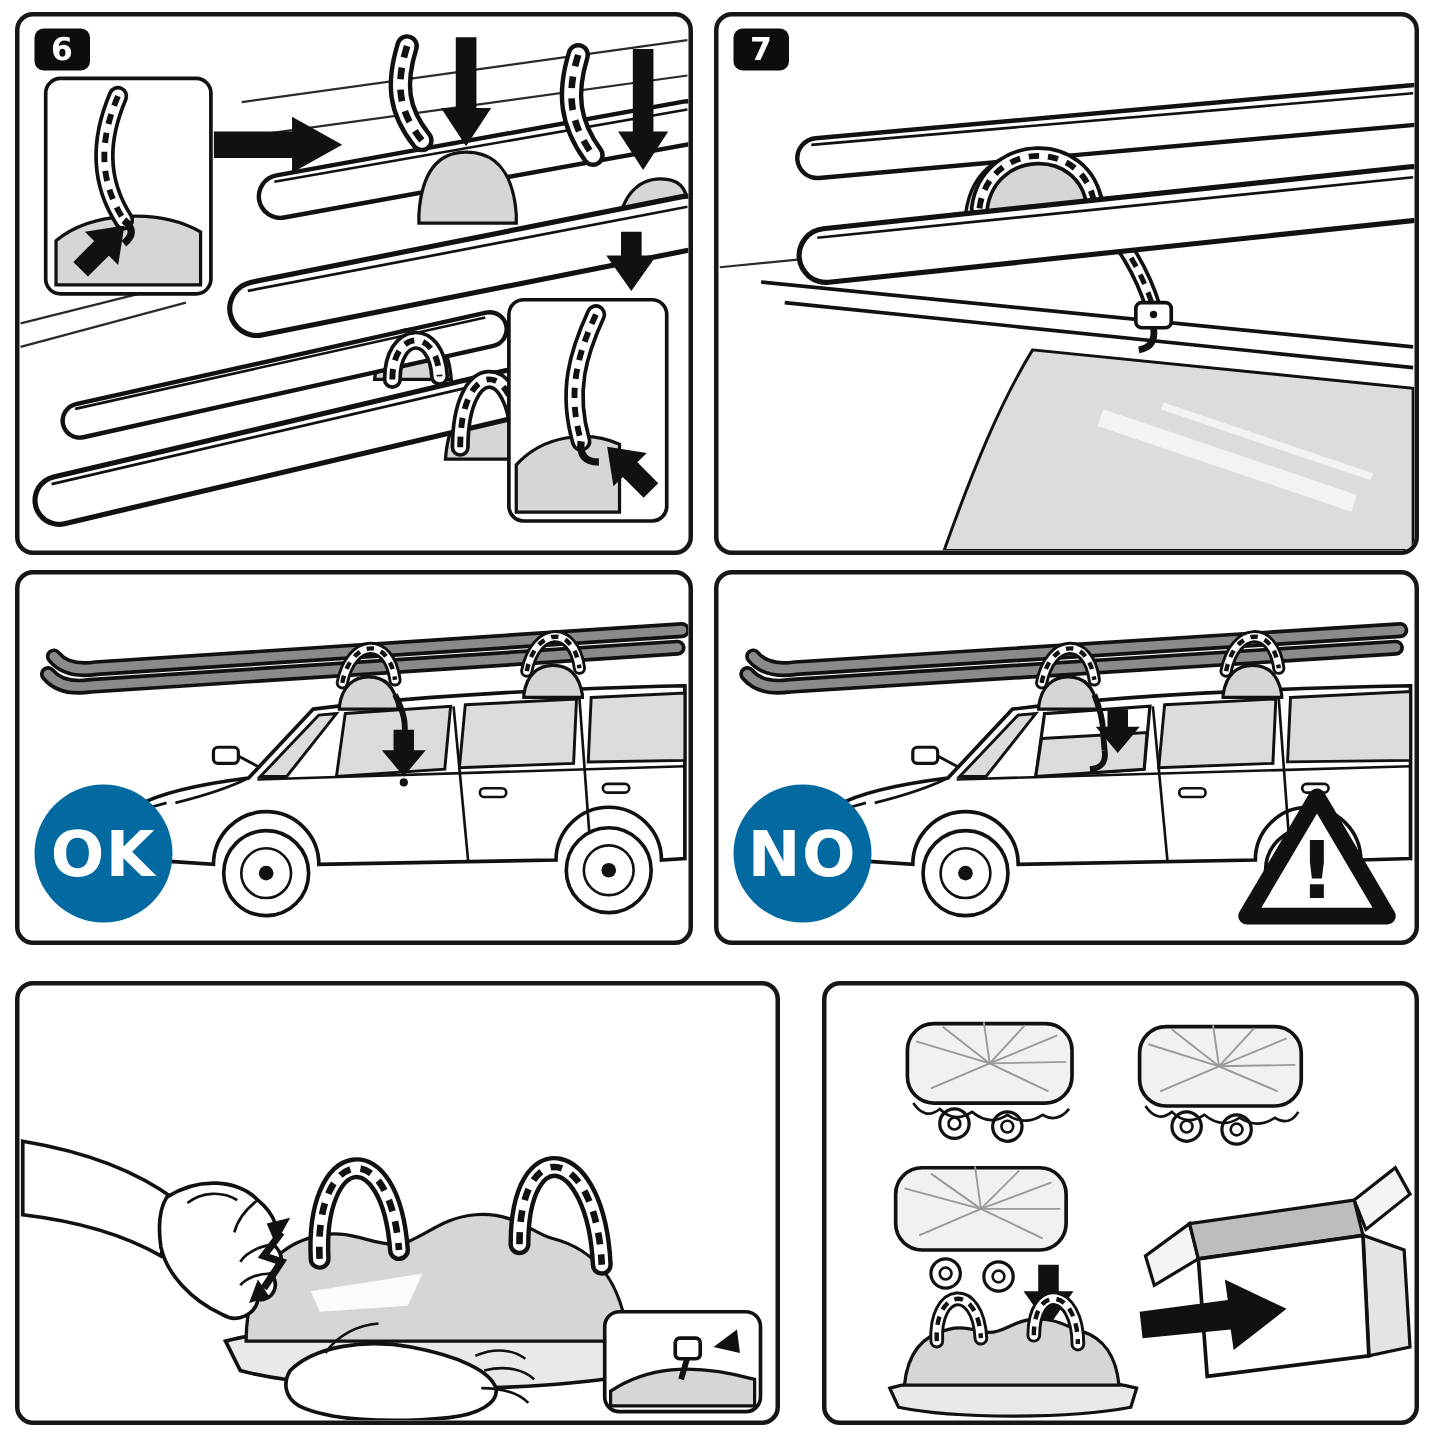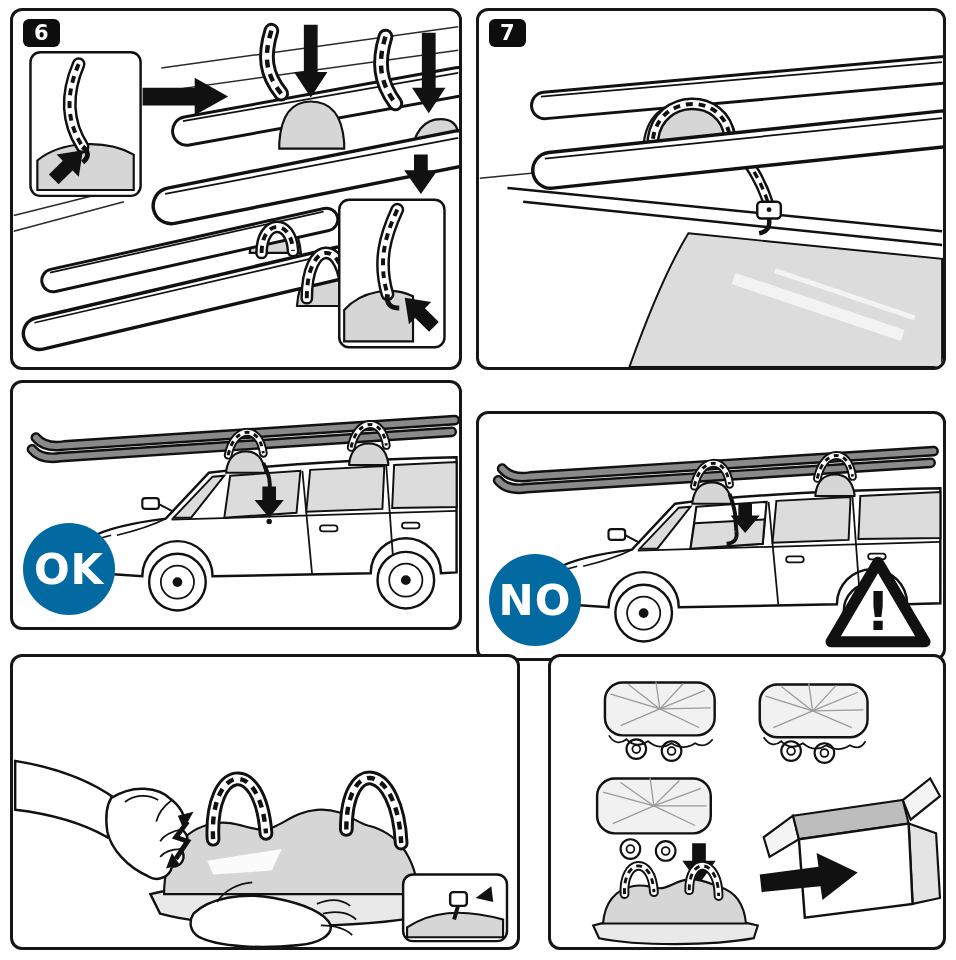--- a/index.html
+++ b/index.html
@@ -222,21 +222,21 @@
         <path class="sd" stroke-width="3" stroke-dasharray="5 5" d="M344 66 C350 36 376 34 380 64"></path>
       </g>
       <g>
         <path class="sd" stroke-width="4" d="M254 82 C260 94 262 102 260 112"></path>
         <path class="blk" d="M253 106 L267 106 L267 120 L275 120 L260 138 L245 120 L253 120 Z"></path>
         <circle cx="260" cy="142" r="2.8" class="blk"></circle>
       </g>
     </svg>
   </div>
 
-  <div class="panel" id="panel-no" style="left:476px;top:380px;width:470px;height:250px;margin-top:31px;">
+  <div class="panel" id="panel-no" style="left:476px;top:380px;width:470px;height:250px;">
     <div class="verdict-badge">NO</div>
     <div class="warning-wrap">
       <svg viewBox="0 0 104 94" width="106" height="96">
         <path d="M52 8 L98 86 L6 86 Z" fill="#ffffff" stroke="#111111" stroke-width="11" stroke-linejoin="round"></path>
         <text x="52" y="74" text-anchor="middle" font-size="52" font-weight="bold" font-family="DejaVu Sans, sans-serif" fill="#111111">!</text>
       </svg>
     </div>
     <svg class="art" viewBox="0 0 470 250">
       <g>
         <path class="o25" d="M70 190 C67 175 69 164 78 158 C94 149 122 143 154 139 L198 92 C268 83 368 78 470 76 L470 194 L436 195 A36 36 0 0 0 364 195 L202 198 A36 36 0 0 0 130 198 L100 196 C82 195 72 194 70 190 Z"></path>

